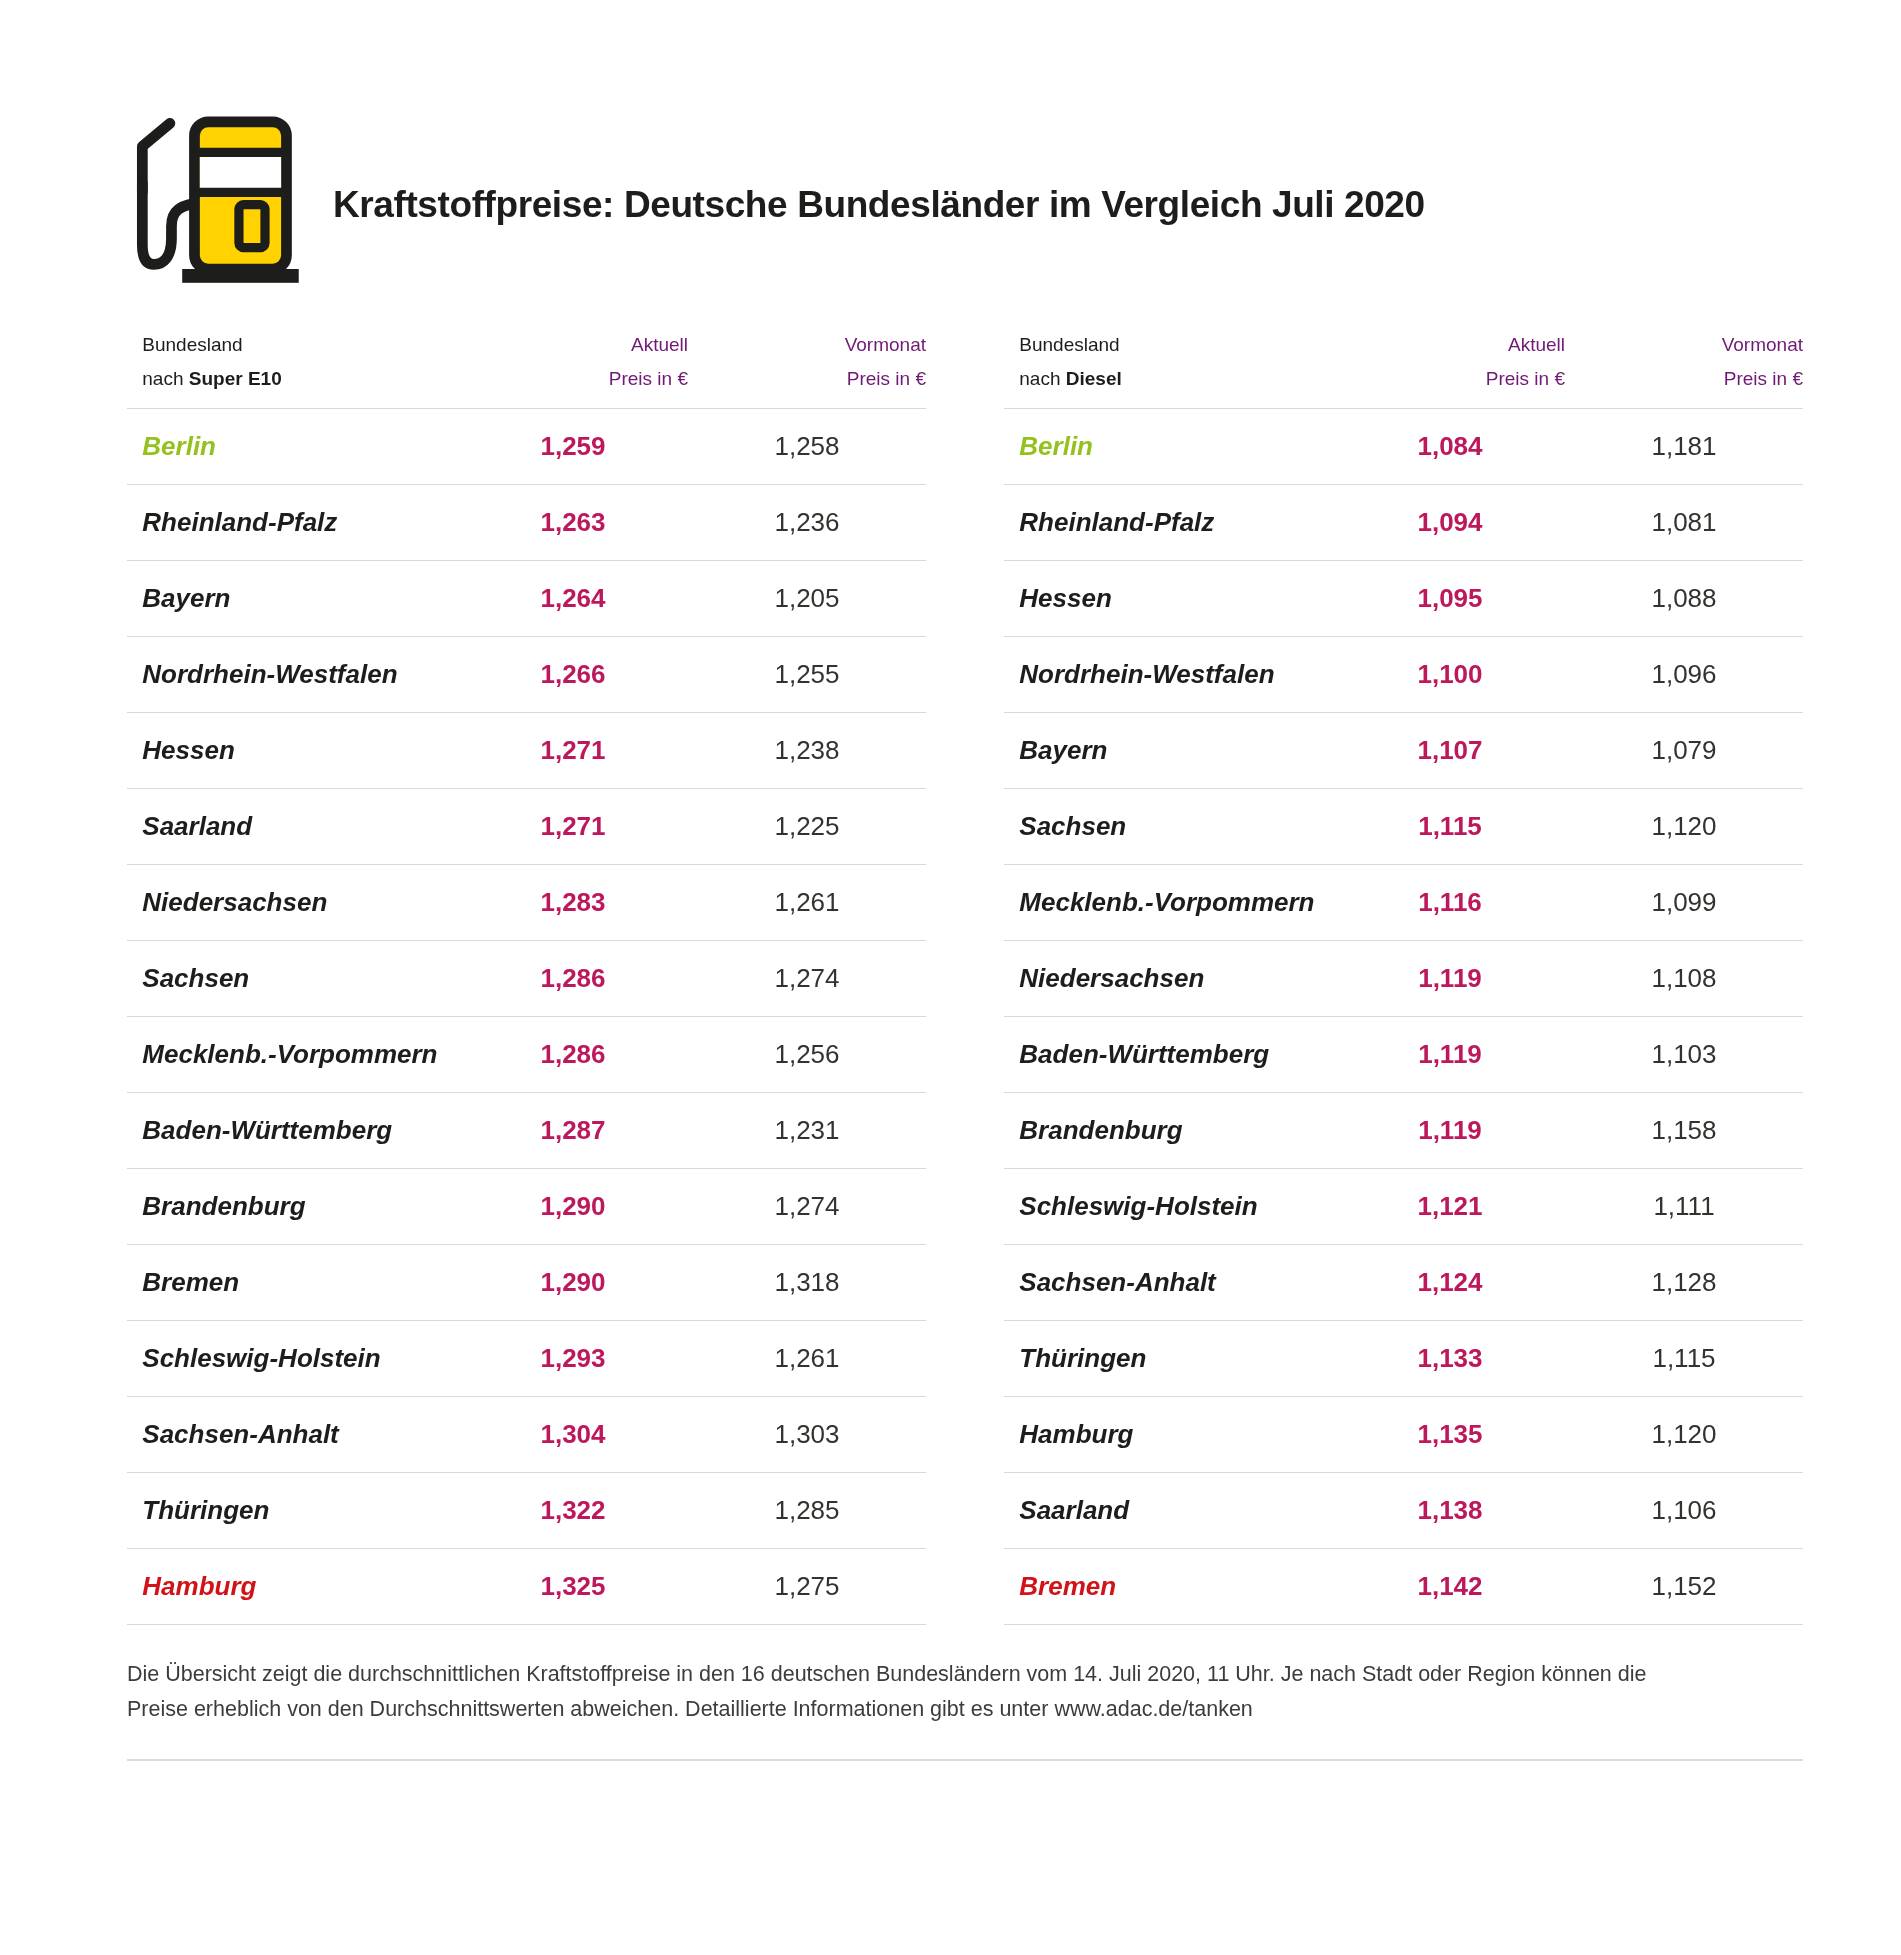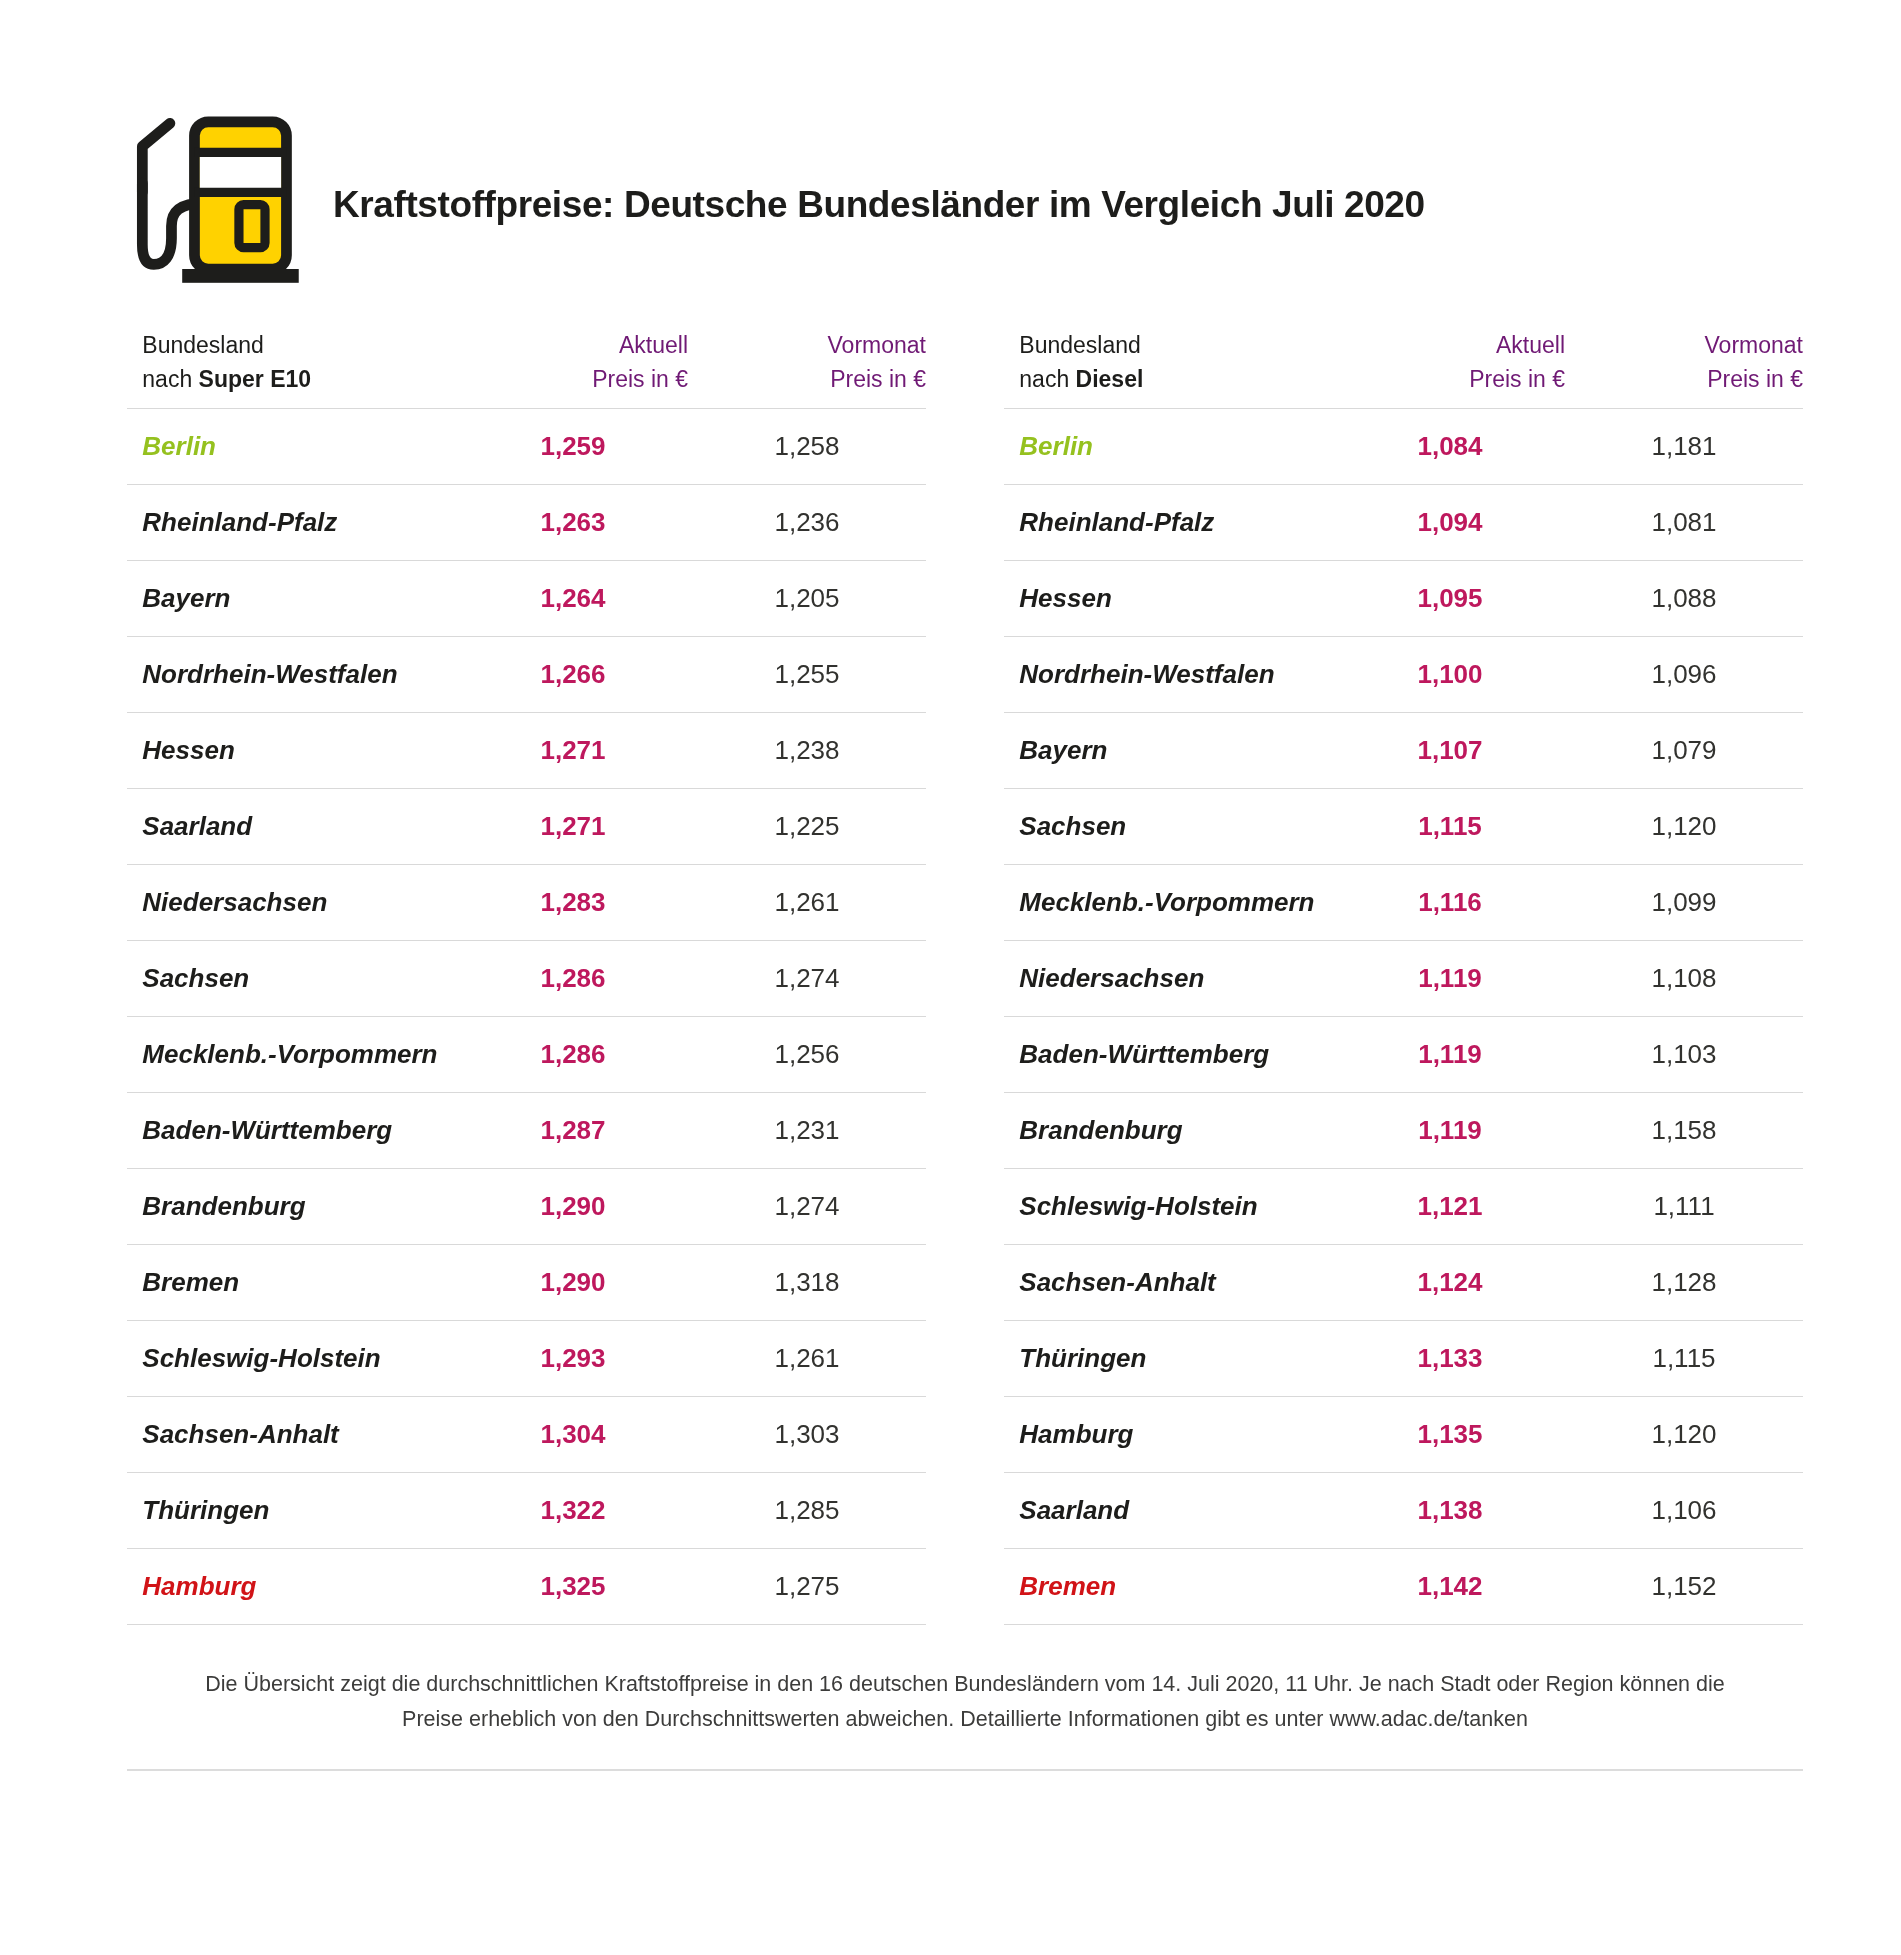--- a/index.html
+++ b/index.html
@@ -19,40 +19,40 @@
   .title{
     font-size:37px;font-weight:bold;letter-spacing:-0.4px;
     margin:80px 0 0 22px;white-space:nowrap;
   }
 
   
   .tables{display:flex;justify-content:space-between;margin-top:32px;}
   .fuel-table{width:799px;flex:0 0 auto;}
   .thead{
     display:grid;grid-template-columns:1fr 230px 238px;
-    font-size:23px;line-height:34px;
+    font-size:19px;line-height:34px;
     padding-bottom:12.3px;border-bottom:1.5px solid #d9d9d9;
   }
   .th-name{color:#1d1d1b;padding-left:15.3px;}
   .th-name b{font-weight:bold;}
   .th-num{color:#701a75;text-align:right;}
   .row{
     display:grid;grid-template-columns:1fr 230px 238px;
     height:75px;border-bottom:1.5px solid #d9d9d9;
     align-items:center;font-size:26px;
   }
   .cell-state{font-weight:bold;padding-left:15.3px;font-style:italic;}
   .cell-state.green{color:#95c11f;}
   .cell-state.red{color:#d11317;}
   .cell-num{text-align:center;}
   .cell-aktuell{font-weight:bold;color:#be185d;}
   .cell-vormonat{font-weight:normal;color:#32322f;}
 
   
-  .footnote{margin-top:42px;font-size:21.5px;line-height:35px;color:#3c3c3b;text-align:center;}
+  .footnote{margin-top:32px;font-size:21.5px;line-height:35px;color:#3c3c3b;}
   .divider{margin-top:32px;border-top:2.3px solid #dcdcdc;height:0;}
   .footer{
     display:flex;justify-content:space-between;
     padding-top:18.4px;font-size:20px;color:#9d9d9c;
   }
 </style>
 </head>
 <body>
 
 <div class="page">

